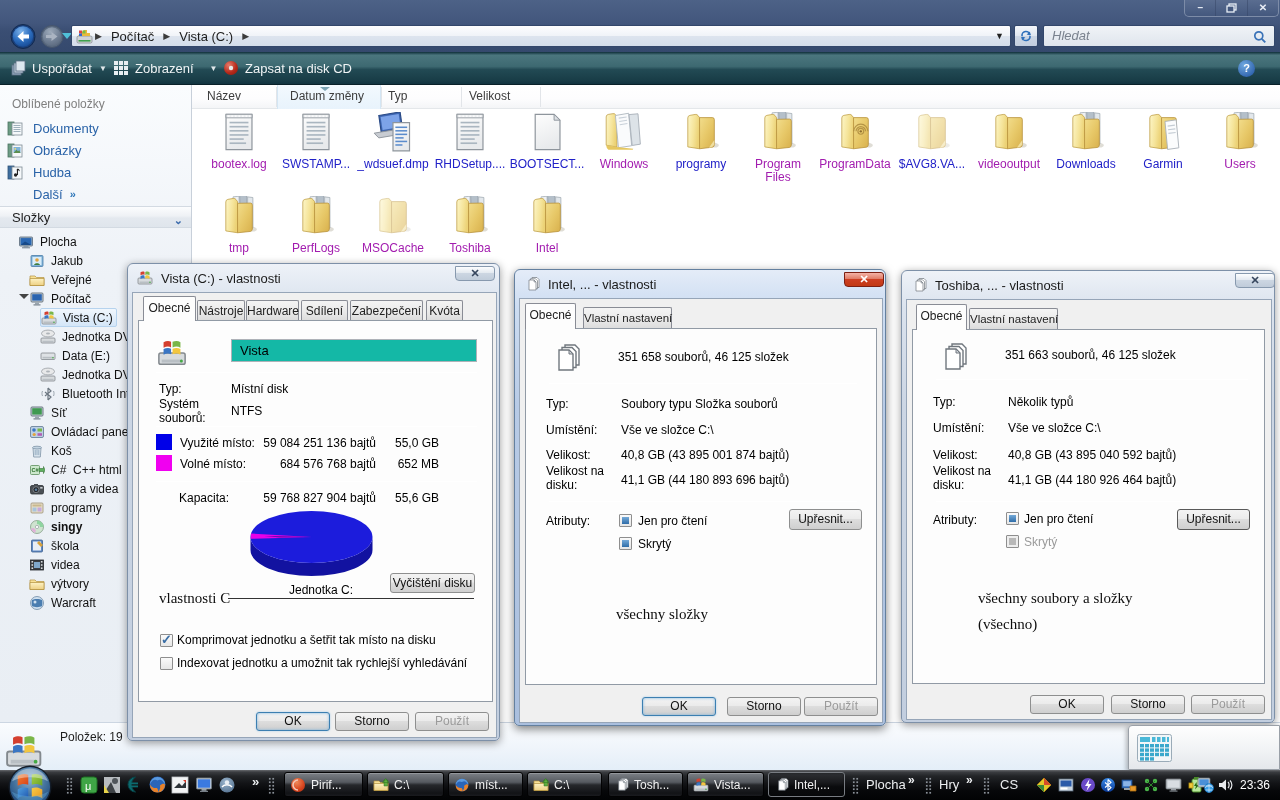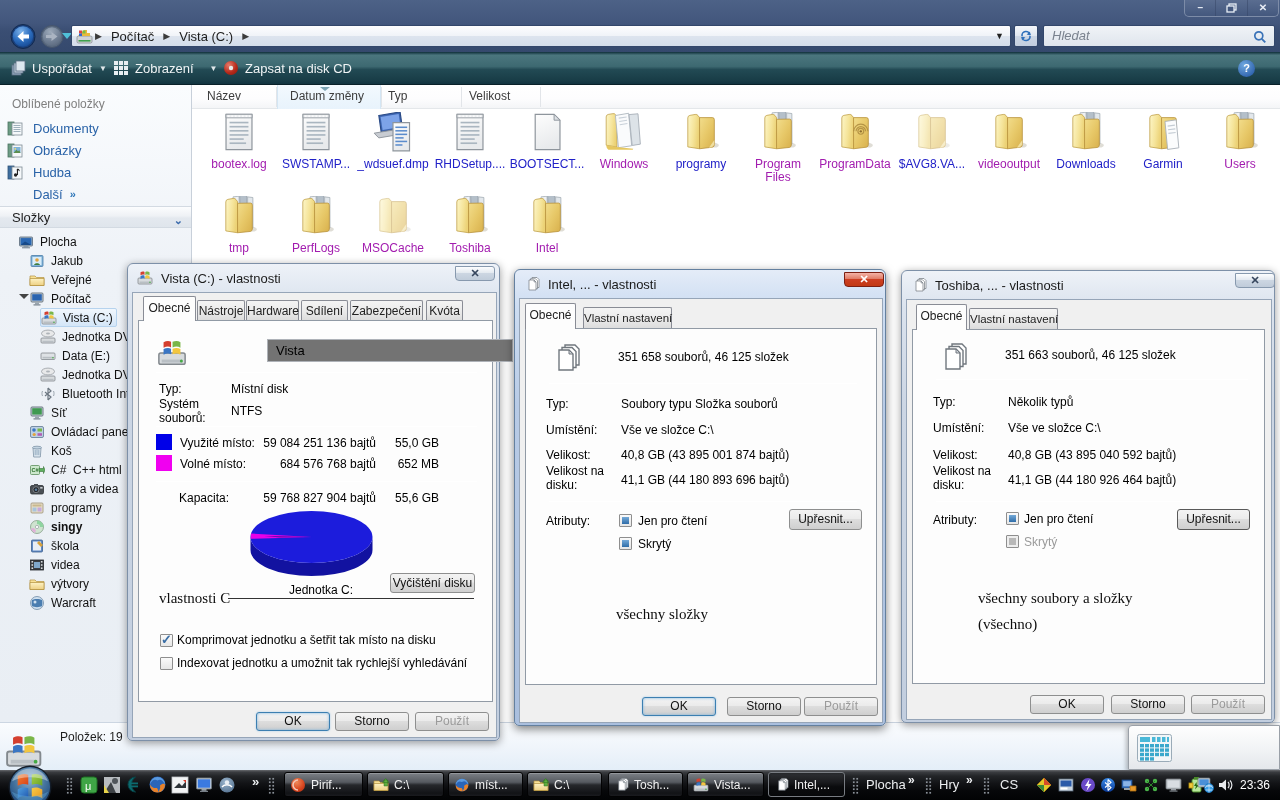--- a/index.html
+++ b/index.html
@@ -603,21 +603,21 @@
     <div class="tab" style="left:69px;width:48px;">Nástroje</div>
     <div class="tab" style="left:118px;width:53px;">Hardware</div>
     <div class="tab" style="left:173px;width:47px;">Sdílení</div>
     <div class="tab" style="left:222px;width:73px;">Zabezpečení</div>
     <div class="tab" style="left:298px;width:37px;">Kvóta</div>
     <div class="tab act" style="left:15px;width:53px;">Obecné</div>
     <div class="pane" style="left:10px;top:56px;width:355px;height:382px;">
       <svg class="abs" style="left:15px;top:17px;" width="36" height="30" viewBox="0 0 16 14">
           <use href="#s-drive"></use>
         </svg>
-      <div class="abs" style="left:92px;top:18px;width:246px;height:23px;background:#737373;border:1px solid #aeb2b8;font-size:13px;line-height:21px;padding-left:8px;margin-left:36px;">Vista</div>
+      <div class="abs" style="left:92px;top:18px;width:246px;height:23px;background:#14b8a6;border:1px solid #aeb2b8;font-size:13px;line-height:21px;padding-left:8px;">Vista</div>
       <div class="dsep" style="left:17px;top:51px;width:321px;"></div>
       <div class="drow" style="left:20px;top:61px;">Typ:</div>
         <div class="drow" style="left:92px;top:61px;">Místní disk</div>
       <div class="drow" style="left:20px;top:76px;">Systém<br>souborů:</div>
         <div class="drow" style="left:92px;top:83px;">NTFS</div>
       <div class="dsep" style="left:17px;top:105px;width:321px;"></div>
       <div class="abs" style="left:17px;top:113px;width:16px;height:16px;background:#0000e8;"></div>
       <div class="drow" style="left:41px;top:115px;">Využité místo:</div>
       <div class="drow" style="right:116px;top:115px;">59 084 251 136 bajtů</div>
       <div class="drow" style="right:53px;top:115px;">55,0 GB</div>

